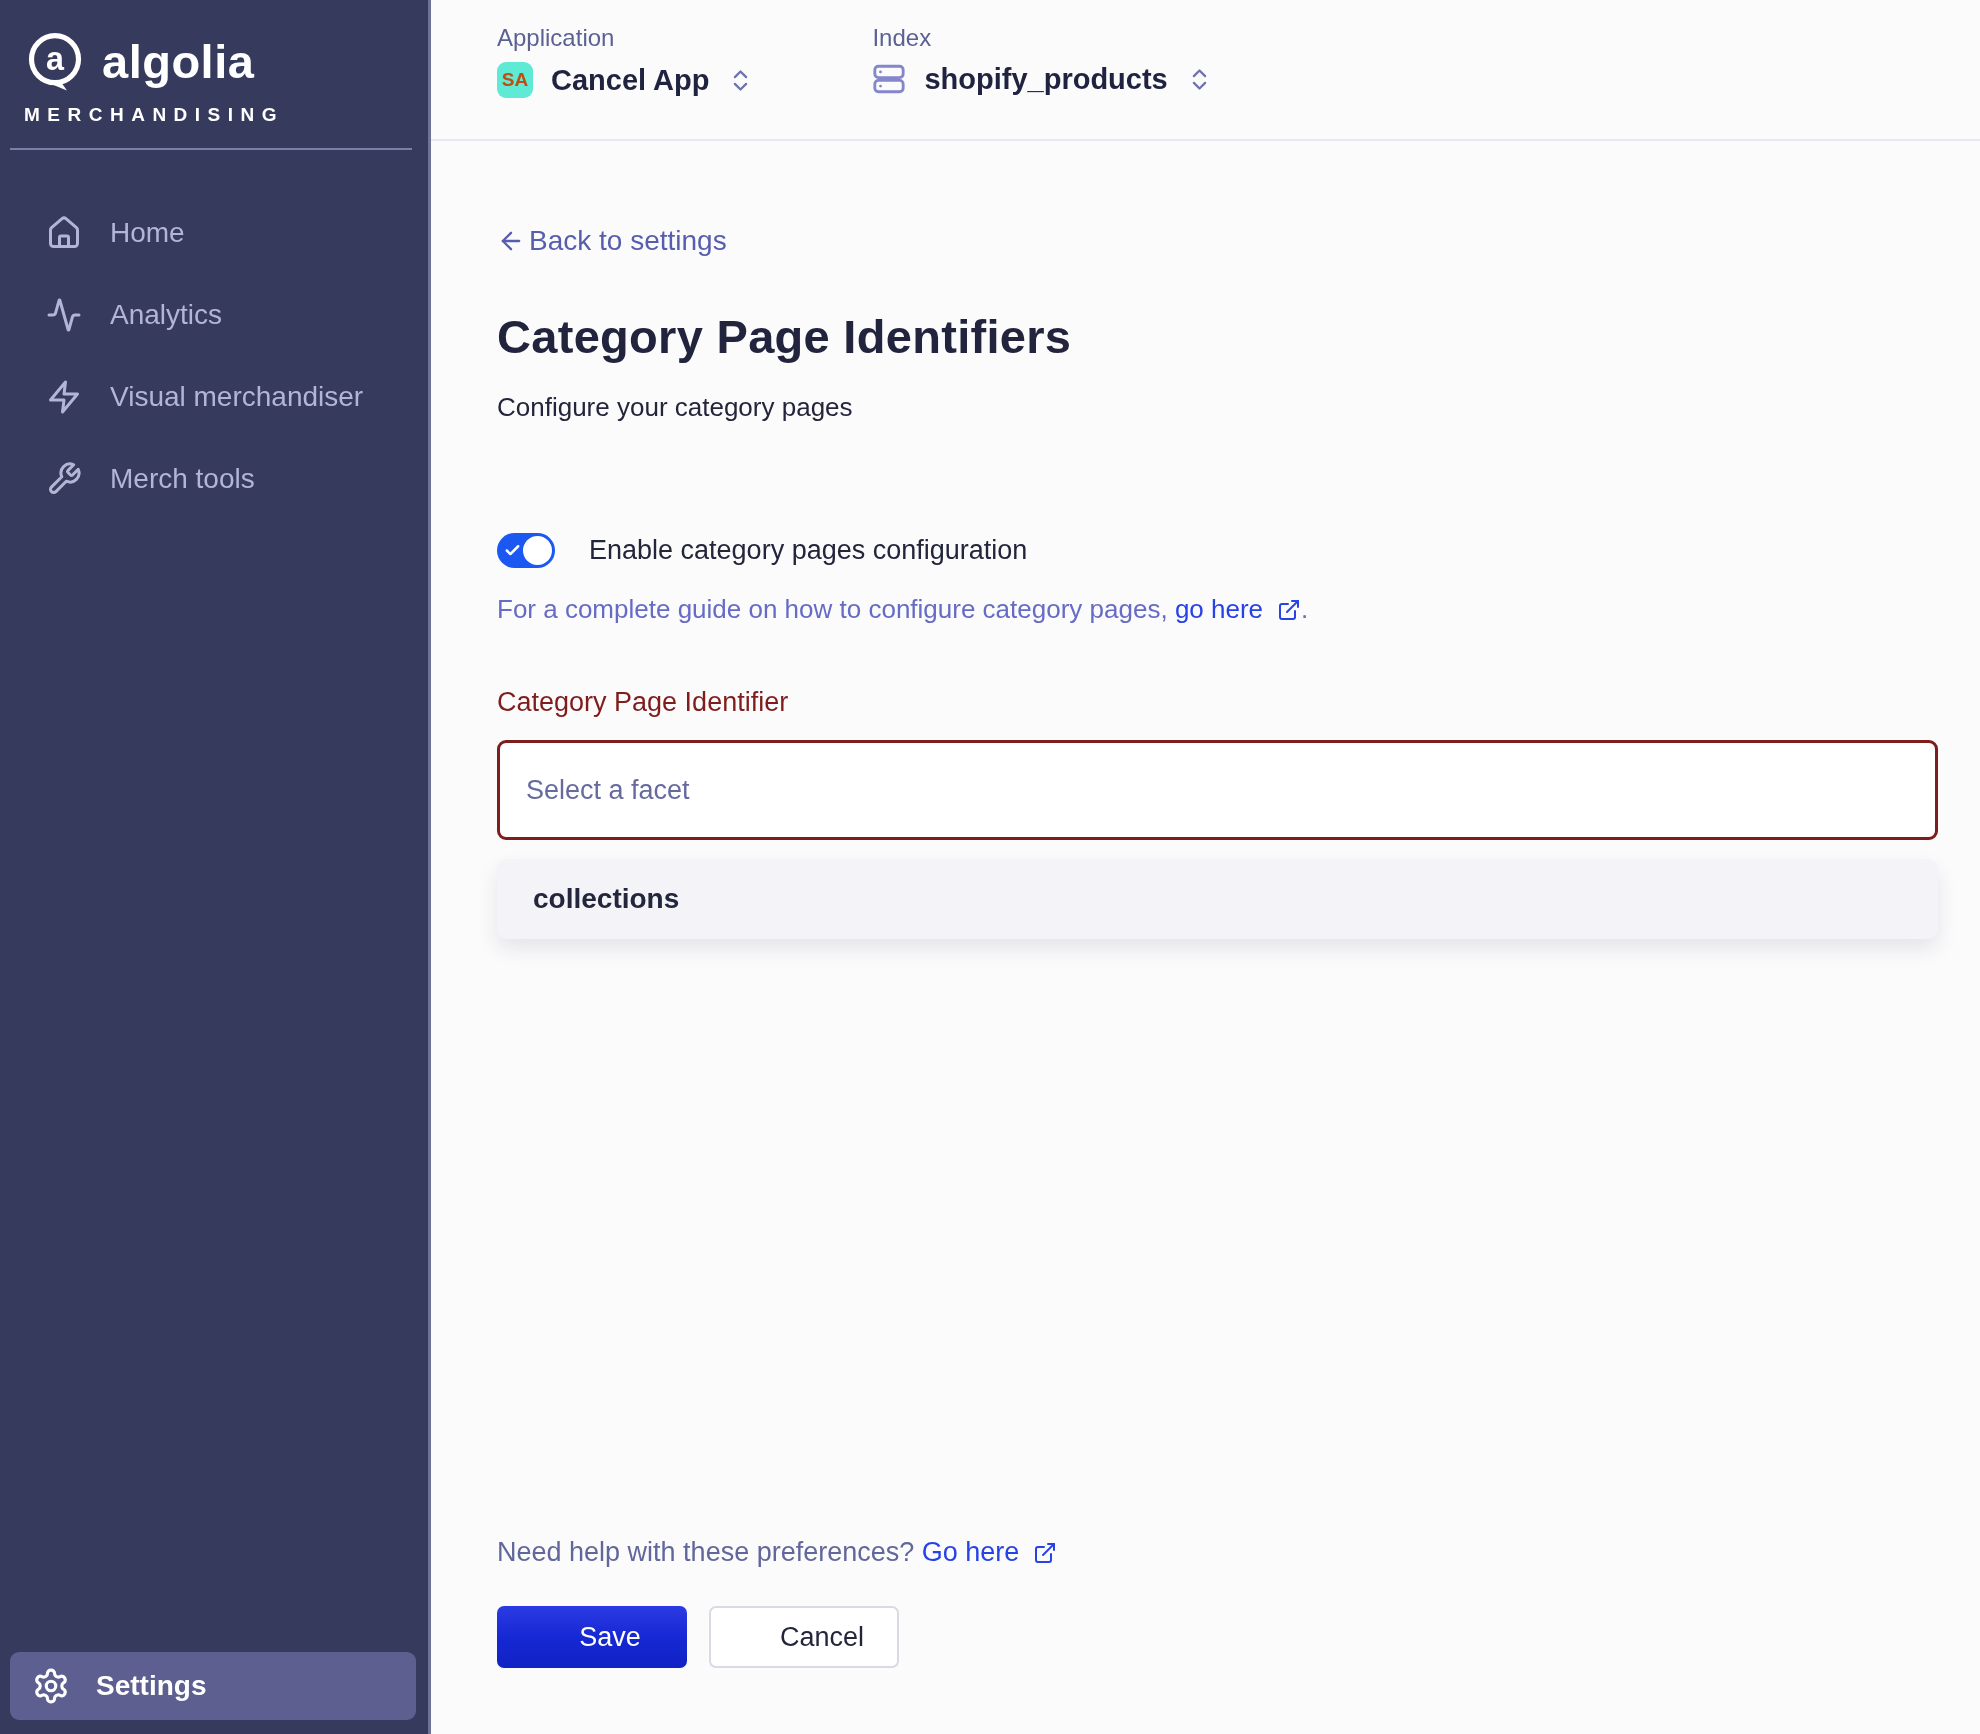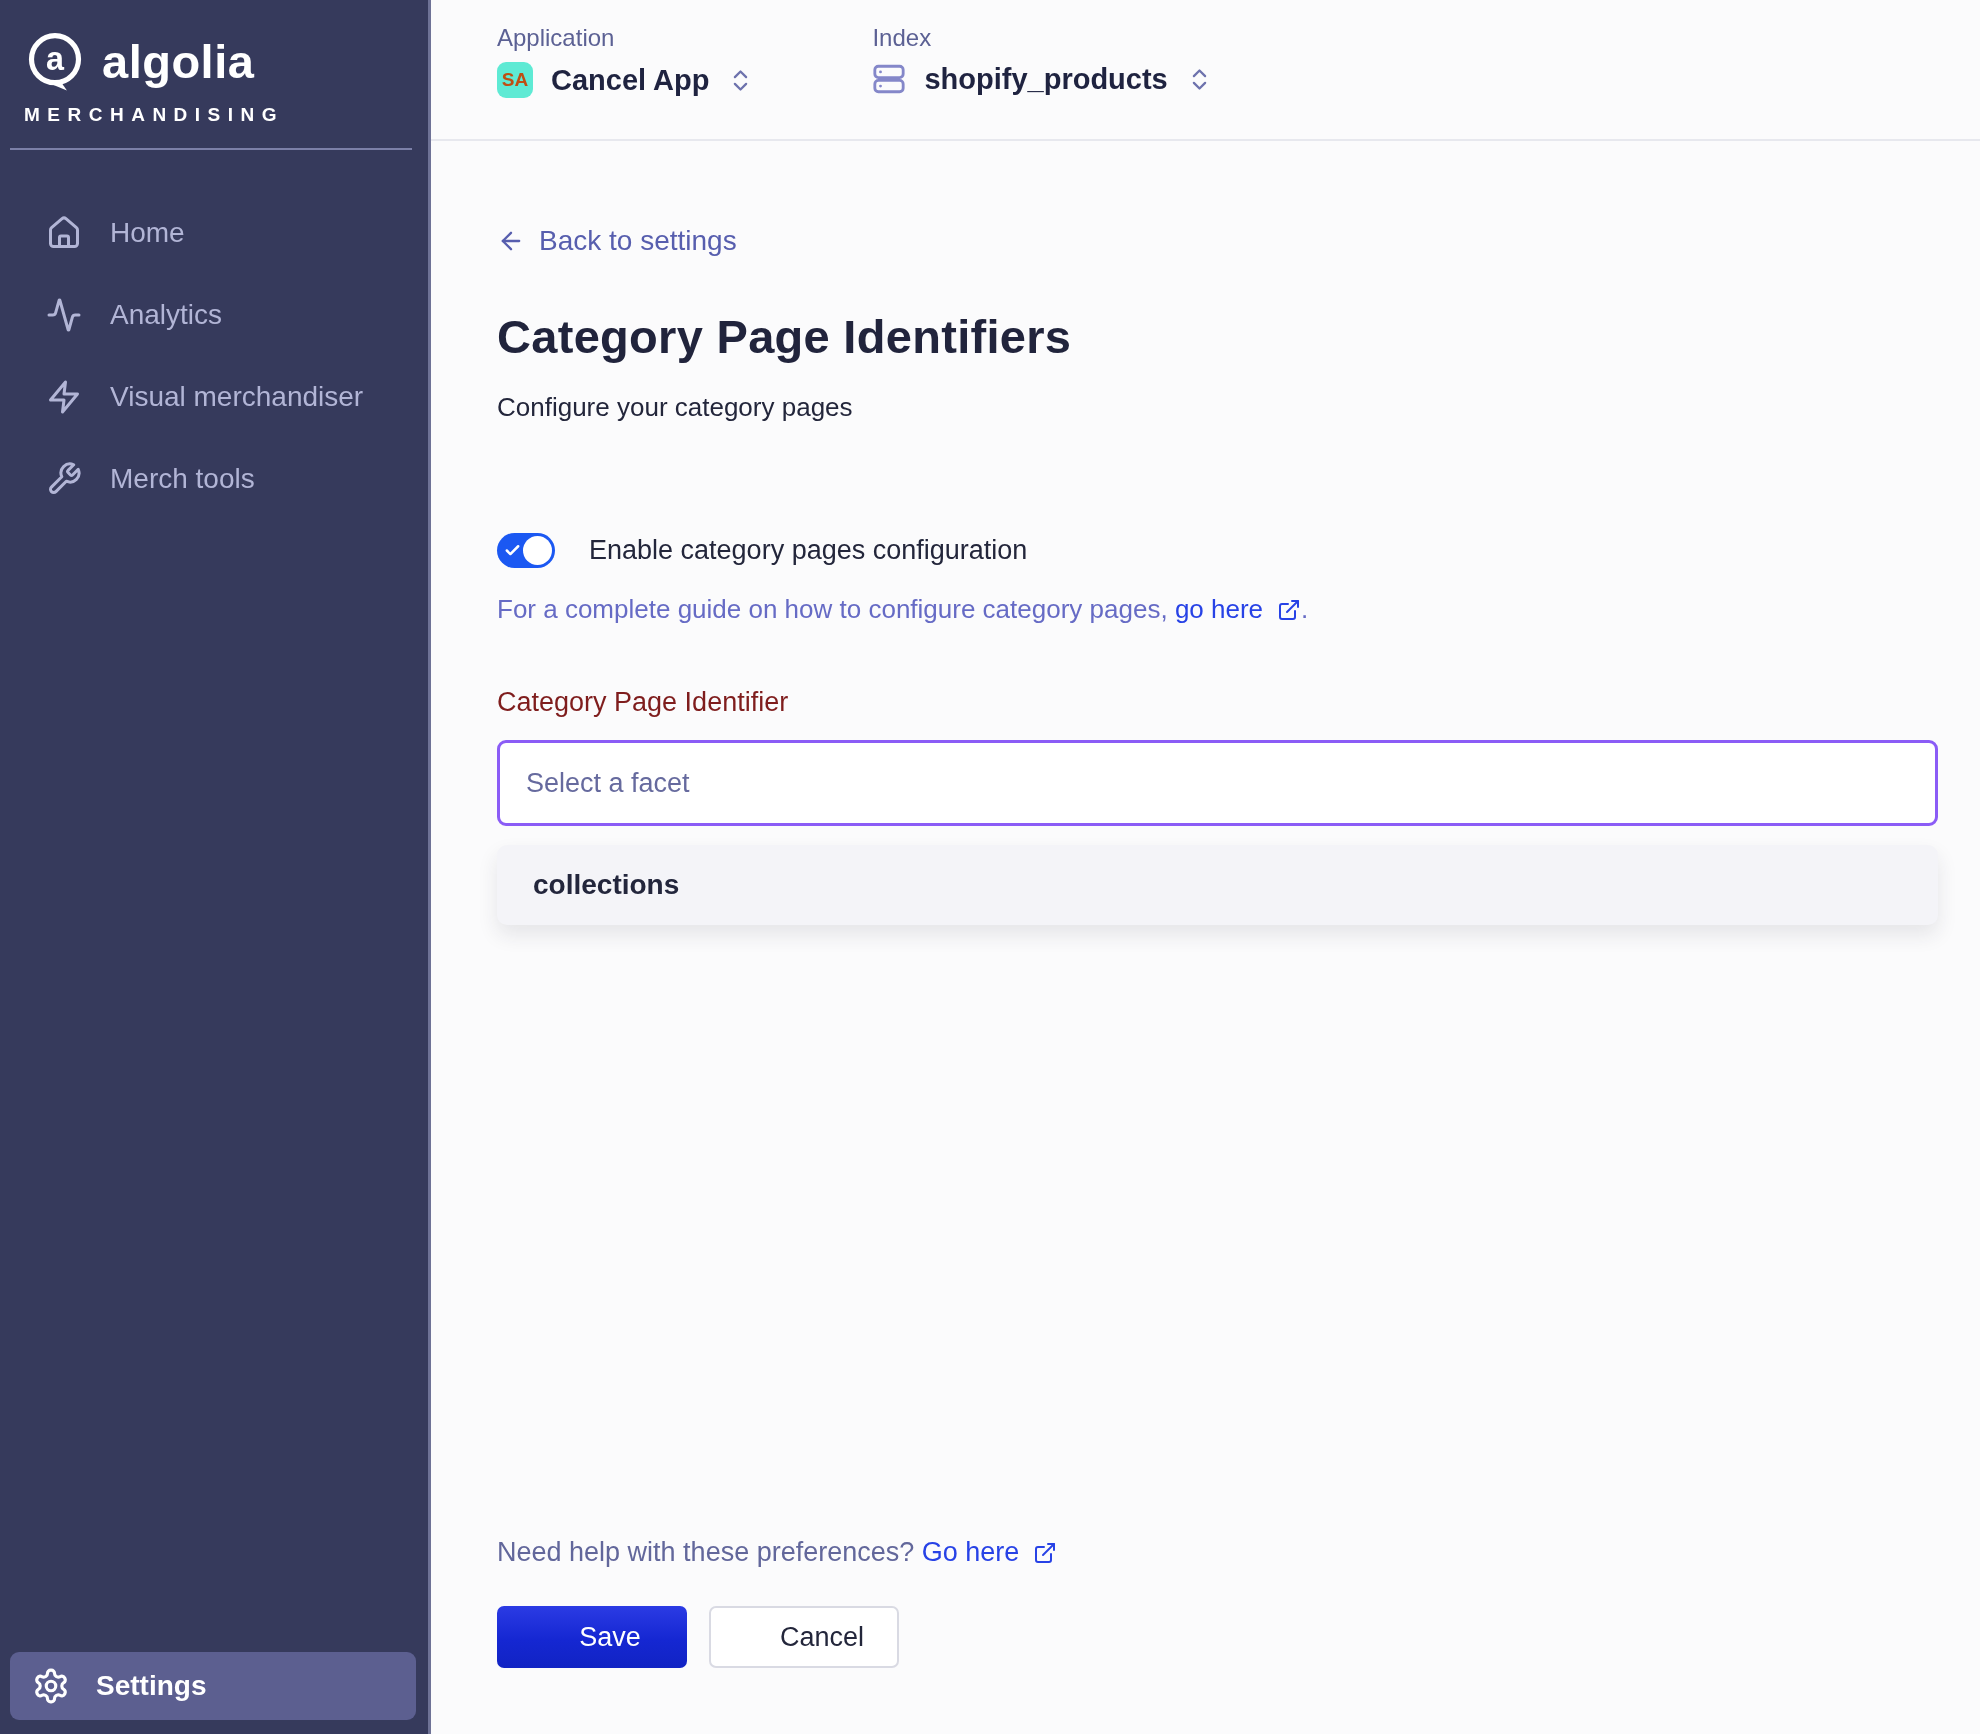--- a/index.html
+++ b/index.html
@@ -58,21 +58,21 @@
     background:#5eead4; color:#bf4e12;
     font-size:19px; font-weight:700;
     display:flex; align-items:center; justify-content:center;
   }
   .hgroup-value .value-text { font-size:29px; font-weight:700; color:#1f2340; }
   .chevrons { width:27px; height:27px; color:#6d72ad; display:flex; }
   .index-icon { width:34px; height:34px; color:#8487c9; display:flex; }
 
   .content { padding:84px 46px 0 66px; flex:1; }
   .back-link {
-    display:inline-flex; align-items:center; gap:14px;
+    display:inline-flex; align-items:center; gap:4px;
     color:#575eae; font-size:28px; cursor:pointer;
   }
   .back-link .icon { width:28px; height:28px; display:flex; }
   .page-title { margin-top:50px; font-size:47px; font-weight:700; color:#21243c; letter-spacing:0.3px; }
   .page-subtitle { margin-top:28px; font-size:26px; color:#23263b; }
 
   .toggle-row { margin-top:110px; display:flex; align-items:center; gap:34px; }
   .toggle {
     position:relative; width:58px; height:35px; border-radius:18px;
     background:#1b58f2; cursor:pointer; flex:0 0 auto;
@@ -86,22 +86,22 @@
 
   .guide-line { margin-top:26px; font-size:26px; color:#666bc5; }
   .guide-line a, .help-line a {
     color:#2742e6; text-decoration:none; cursor:pointer;
     display:inline-flex; align-items:center; gap:14px;
   }
   .ext-icon { width:24px; height:24px; display:inline-flex; color:#2742e6; }
 
   .field-label { margin-top:62px; font-size:27px; color:#7f1d1d; }
   .facet-input {
-    margin-top:22px; width:1441px; height:86px;
-    border:3px solid #8b5cf6; border-radius:9px;
+    margin-top:22px; width:1441px; height:100px;
+    border:3px solid #7f1d1d; border-radius:9px;
     background:#ffffff; padding:0 26px;
     font-family:"Liberation Sans", sans-serif;
     font-size:27px; color:#3c3f6e; outline:none; display:block;
   }
   .facet-input::placeholder { color:#666a9e; opacity:1; }
   .dropdown {
     margin-top:19px; width:1441px;
     background:#f4f4f8; border-radius:10px;
     box-shadow:0 10px 20px rgba(35,38,59,0.10);
     overflow:hidden;

